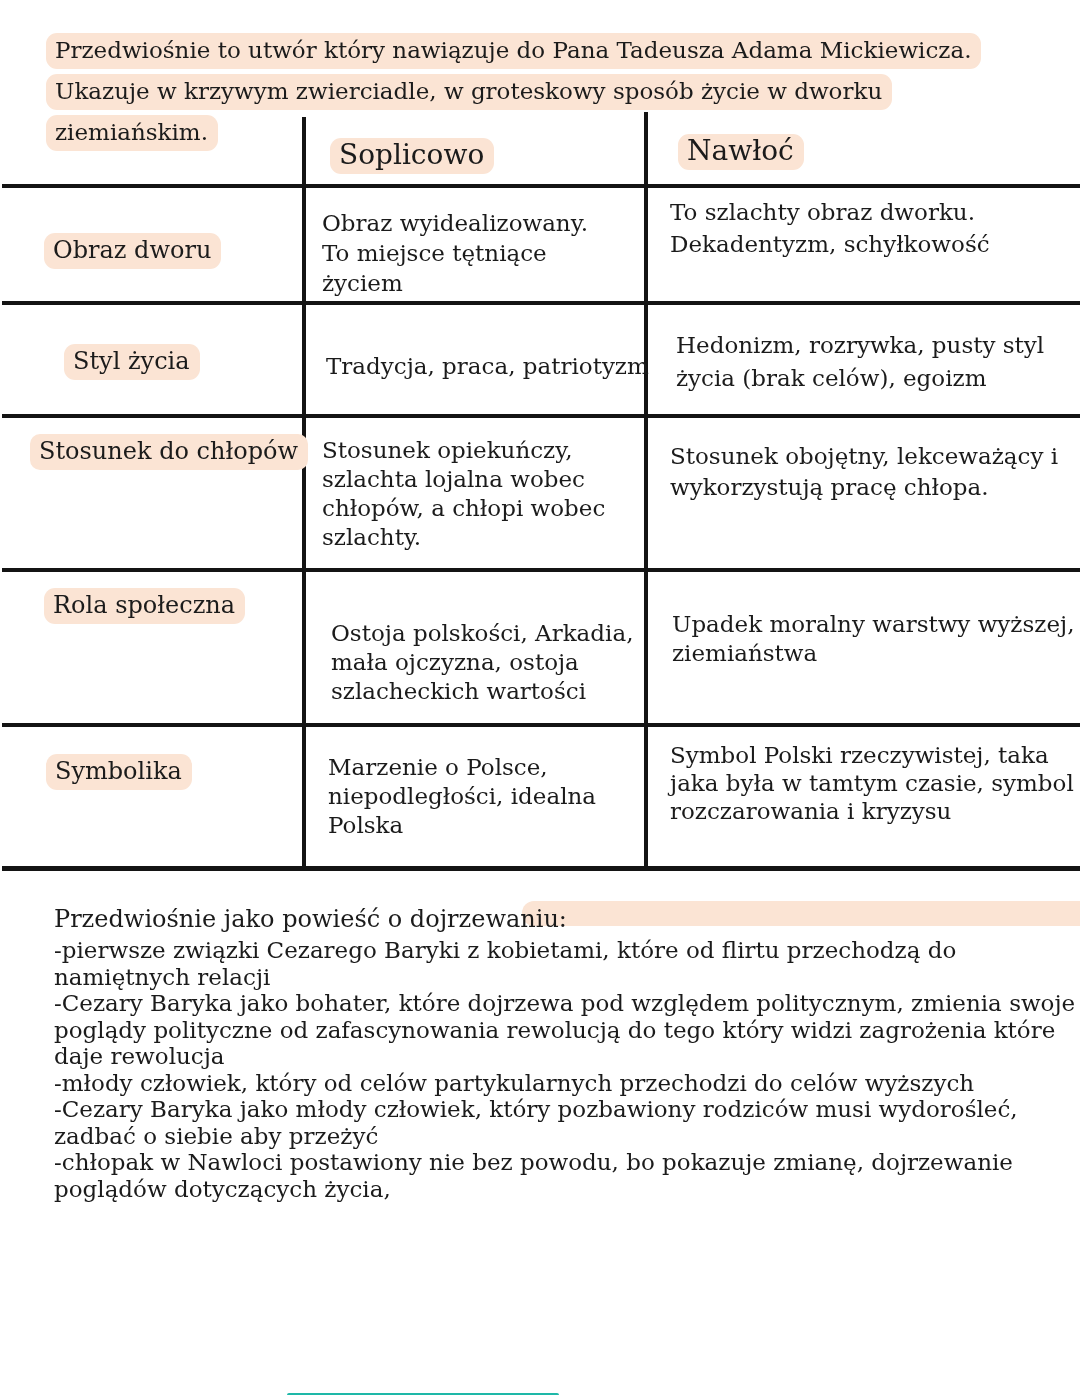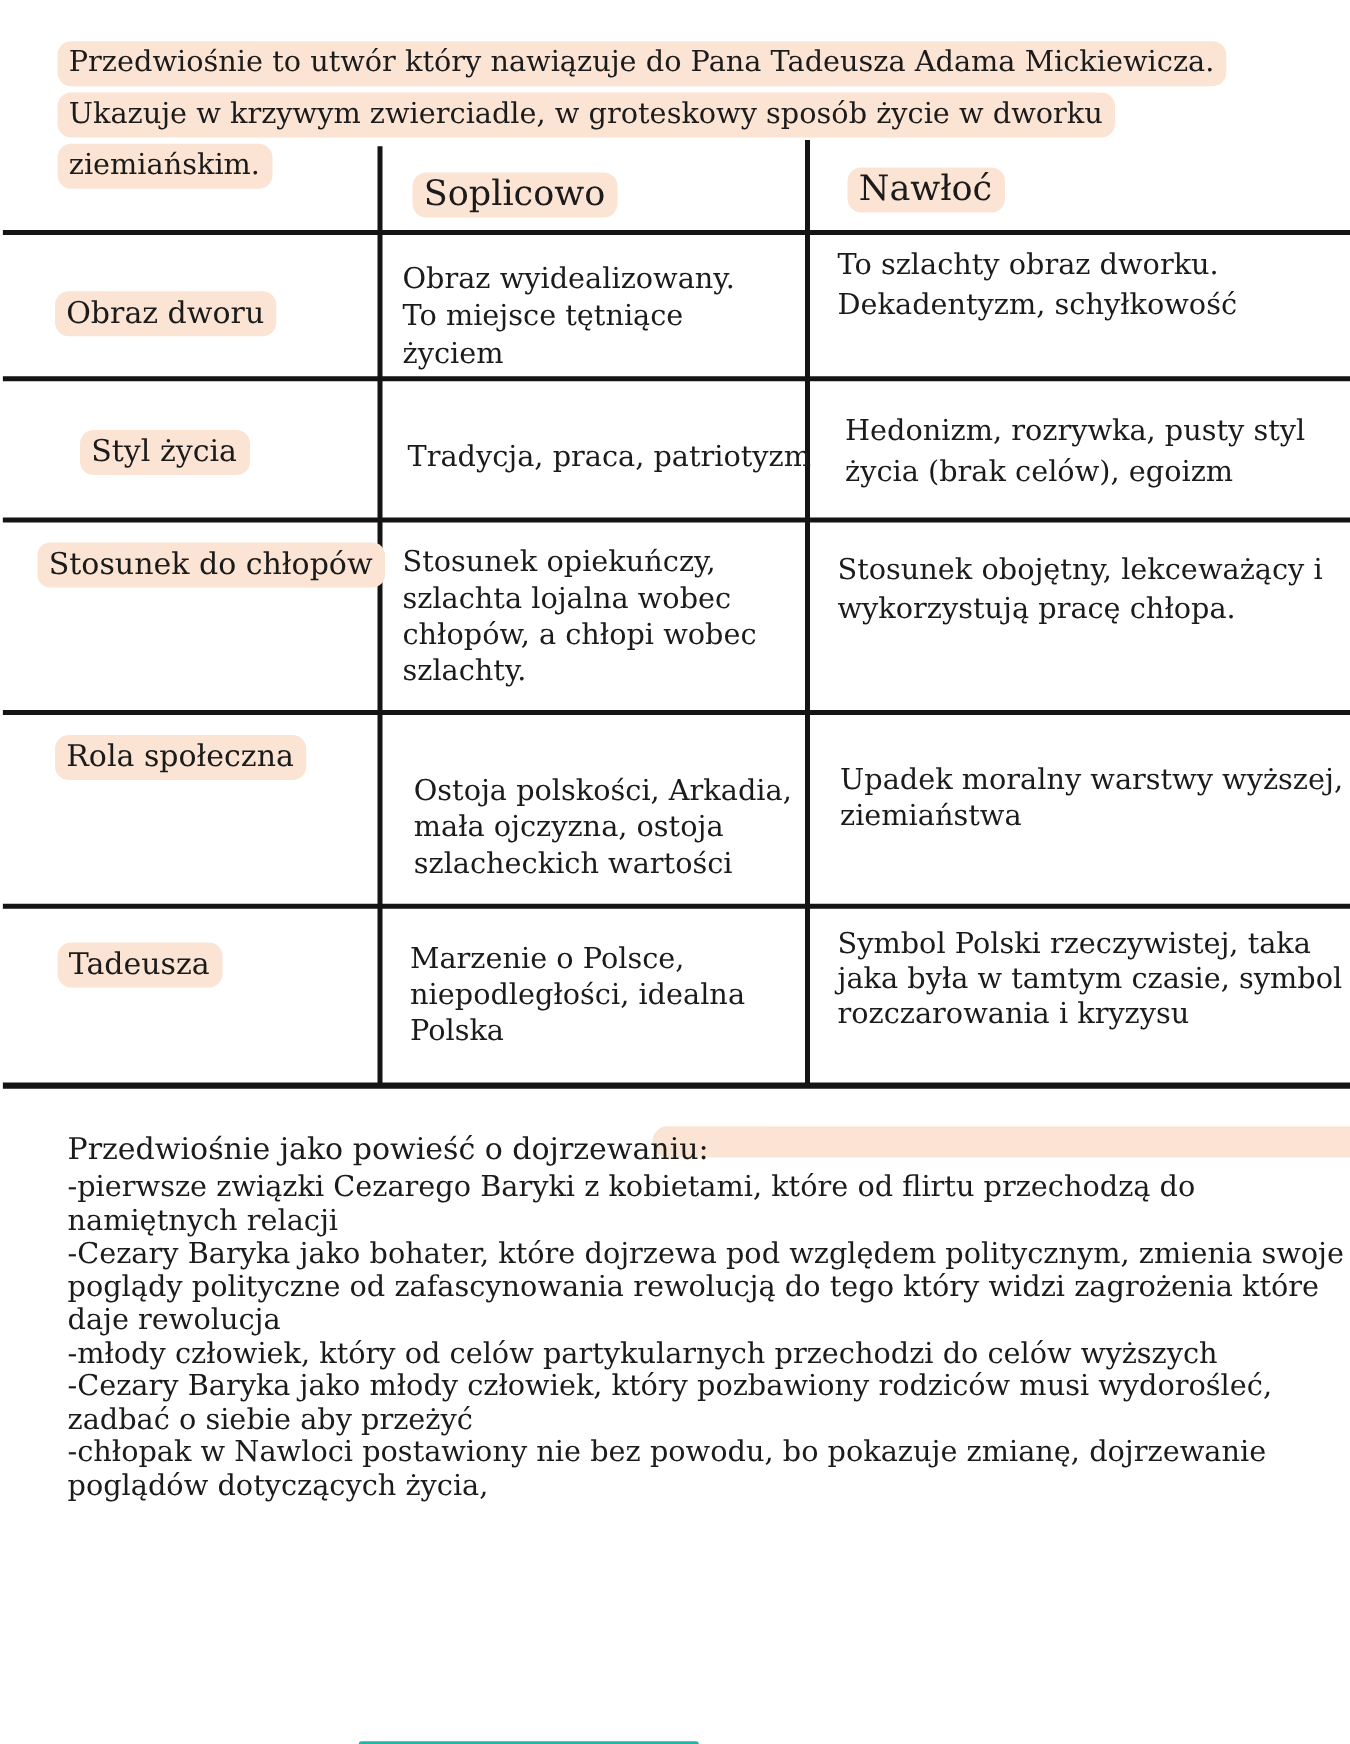--- a/index.html
+++ b/index.html
@@ -106,21 +106,21 @@
   <div class="cell" style="left:666px;top:437px;line-height:31px;">Stosunek obojętny, lekceważący i
 wykorzystują pracę chłopa.</div>
 
   <span class="rowlabel hl" style="left:42px;top:586px;text-align:center;">Rola społeczna</span>
   <div class="cell" style="left:327px;top:601px;line-height:29px;margin-top:14px;">Ostoja polskości, Arkadia,
 mała ojczyzna, ostoja
 szlacheckich wartości</div>
   <div class="cell" style="left:668px;top:606px;line-height:29px;">Upadek moralny warstwy wyższej,
 ziemiaństwa</div>
 
-  <span class="rowlabel hl" style="left:44px;top:752px;">Tadeusza</span>
+  <span class="rowlabel hl" style="left:44px;top:752px;">Symbolika</span>
   <div class="cell" style="left:324px;top:749px;line-height:29px;">Marzenie o Polsce,
 niepodległości, idealna
 Polska</div>
   <div class="cell" style="left:666px;top:737px;line-height:28px;">Symbol Polski rzeczywistej, taka
 jaka była w tamtym czasie, symbol
 rozczarowania i kryzysu</div>
 
   <div class="m-bar"></div>
   <div class="m-title">Przedwiośnie jako powieść o dojrzewaniu:</div>
   <div class="m-lines">-pierwsze związki Cezarego Baryki z kobietami, które od flirtu przechodzą do

